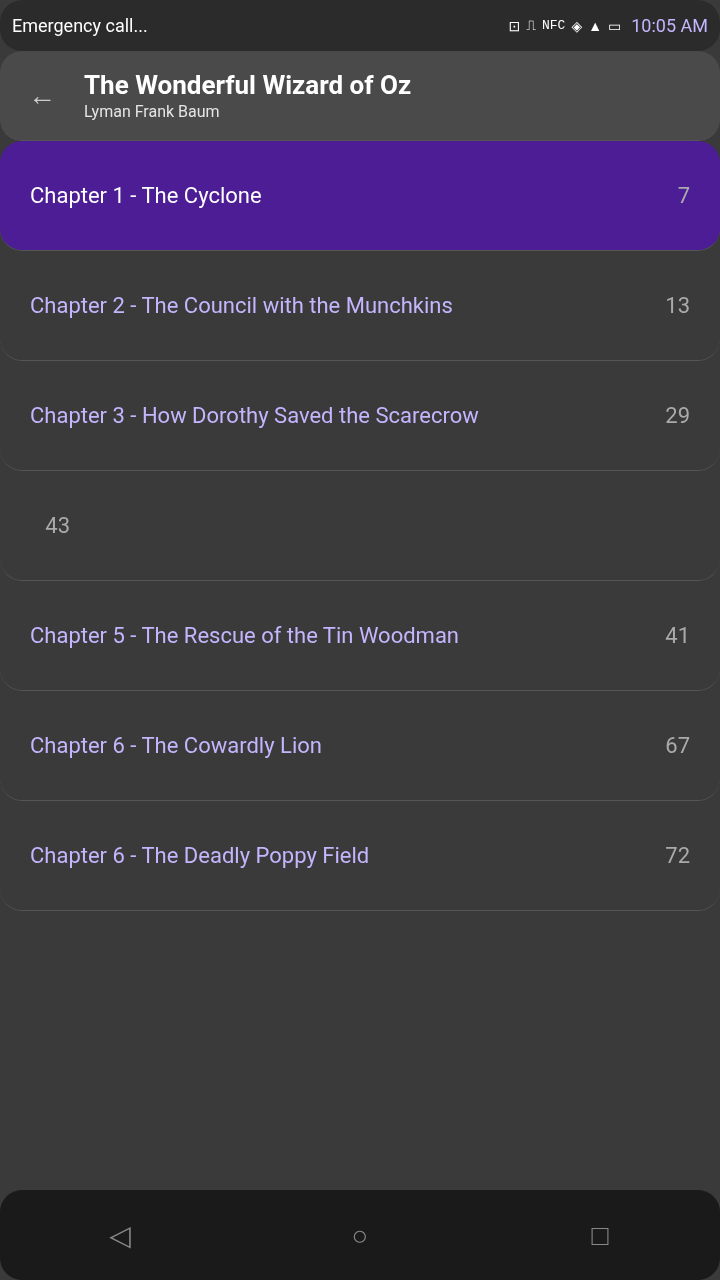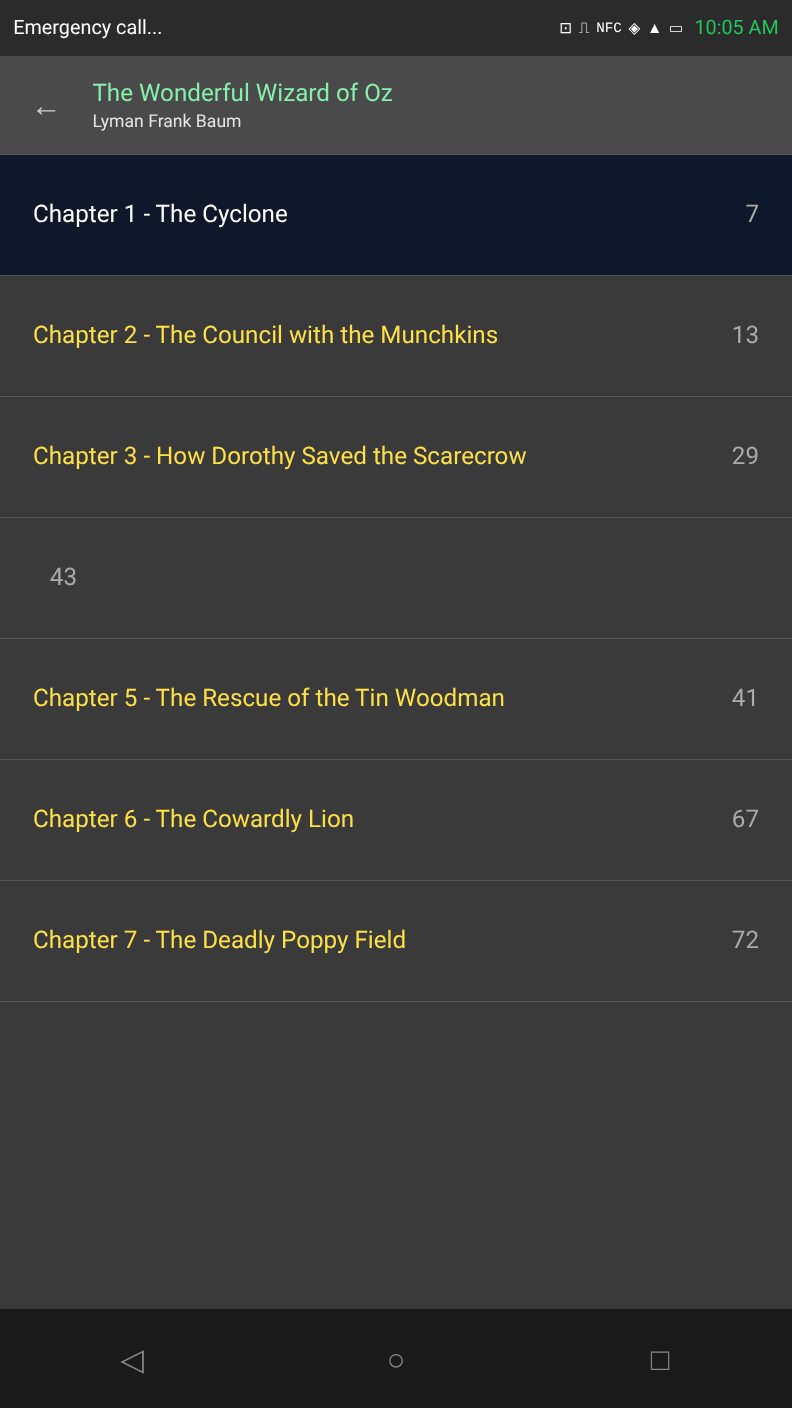--- a/index.html
+++ b/index.html
@@ -1,16 +1,16 @@
 <!DOCTYPE html>
 <html><head>
   <meta charset="utf-8">
   <meta name="viewport" content="width=720px">
   <style>
-    * { margin: 0; padding: 0; box-sizing: border-box; }
+    * { margin: 0; padding: 0; box-sizing: border-box; border-radius: 22px; }
     body {
       width: 720px;
       min-height: 1280px;
       background-color: #3a3a3a;
       font-family: 'Roboto', Arial, sans-serif;
       color: #ffffff;
       overflow-x: hidden;
     }
 
     
@@ -35,21 +35,21 @@
       font-size: 16px;
       color: #ffffff;
     }
     .status-icon {
       font-size: 14px;
       color: #ffffff;
     }
     .time {
       font-size: 18px;
       font-weight: 400;
-      color: #22c55e;
+      color: #c4b5fd;
       margin-left: 4px;
     }
 
     
     .app-header {
       width: 720px;
       height: 90px;
       background-color: #4a4a4a;
       display: flex;
       align-items: center;
@@ -61,23 +61,23 @@
       font-size: 28px;
       color: #cccccc;
       cursor: pointer;
       padding: 8px;
     }
     .header-text {
       display: flex;
       flex-direction: column;
     }
     .header-title {
-      font-size: 22px;
-      font-weight: 400;
-      color: #86efac;
+      font-size: 26px;
+      font-weight: 700;
+      color: #ffffff;
     }
     .header-subtitle {
       font-size: 16px;
       color: #e5e5e5;
       margin-top: 2px;
     }
 
     
     .chapter-list {
       width: 720px;
@@ -88,26 +88,26 @@
       min-height: 110px;
       display: flex;
       align-items: center;
       justify-content: space-between;
       padding: 20px 30px 20px 30px;
       border-bottom: 1px solid #555555;
       cursor: pointer;
       background-color: #3a3a3a;
     }
     .chapter-item.active {
-      background-color: #0f172a;
+      background-color: #4c1d95;
     }
 
     .chapter-title {
       font-size: 22px;
-      color: #fde047;
+      color: #c4b5fd;
       font-weight: 400;
       flex: 1;
       line-height: 1.35;
       padding-right: 20px;
     }
     .chapter-item.active .chapter-title {
       color: #ffffff;
     }
 
     .chapter-page {
@@ -191,21 +191,21 @@
     </div>
     <div class="chapter-item">
       <span class="chapter-title">Chapter 5 - The Rescue of the Tin Woodman</span>
       <span class="chapter-page">41</span>
     </div>
     <div class="chapter-item">
       <span class="chapter-title">Chapter 6 - The Cowardly Lion</span>
       <span class="chapter-page">67</span>
     </div>
     <div class="chapter-item">
-      <span class="chapter-title">Chapter 7 - The Deadly Poppy Field</span>
+      <span class="chapter-title">Chapter 6 - The Deadly Poppy Field</span>
       <span class="chapter-page">72</span>
     </div>
   </div>
 
 <div class="bottom-nav">
   <div class="nav-btn">
     <span class="nav-icon">◁</span>
   </div>
   <div class="nav-btn">
     <span class="nav-icon">○</span>

